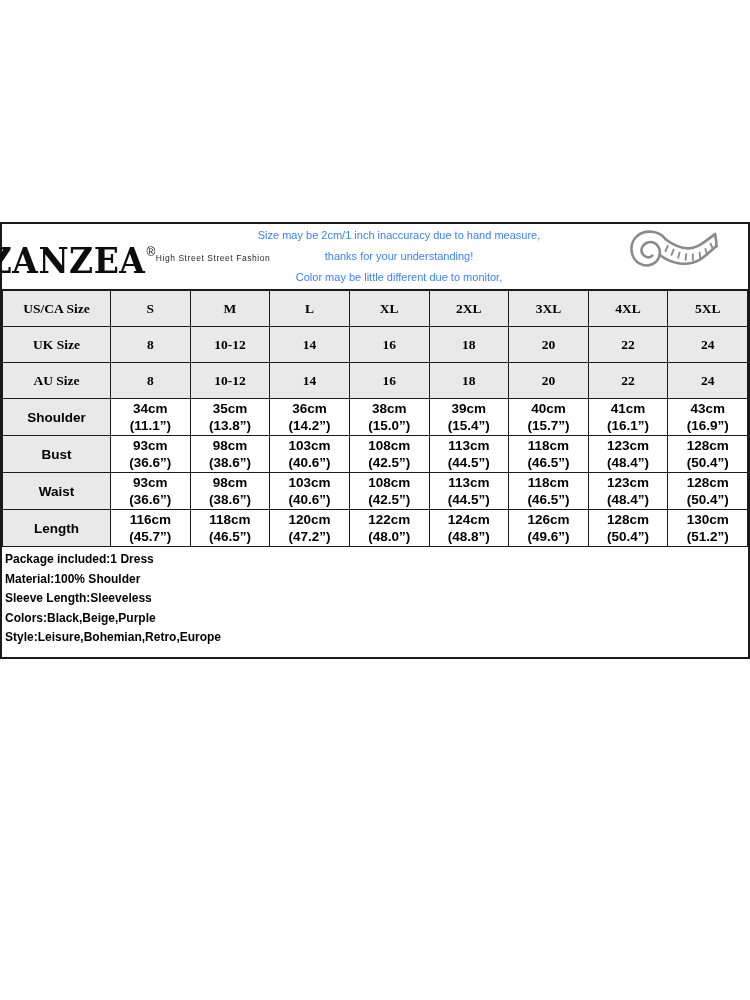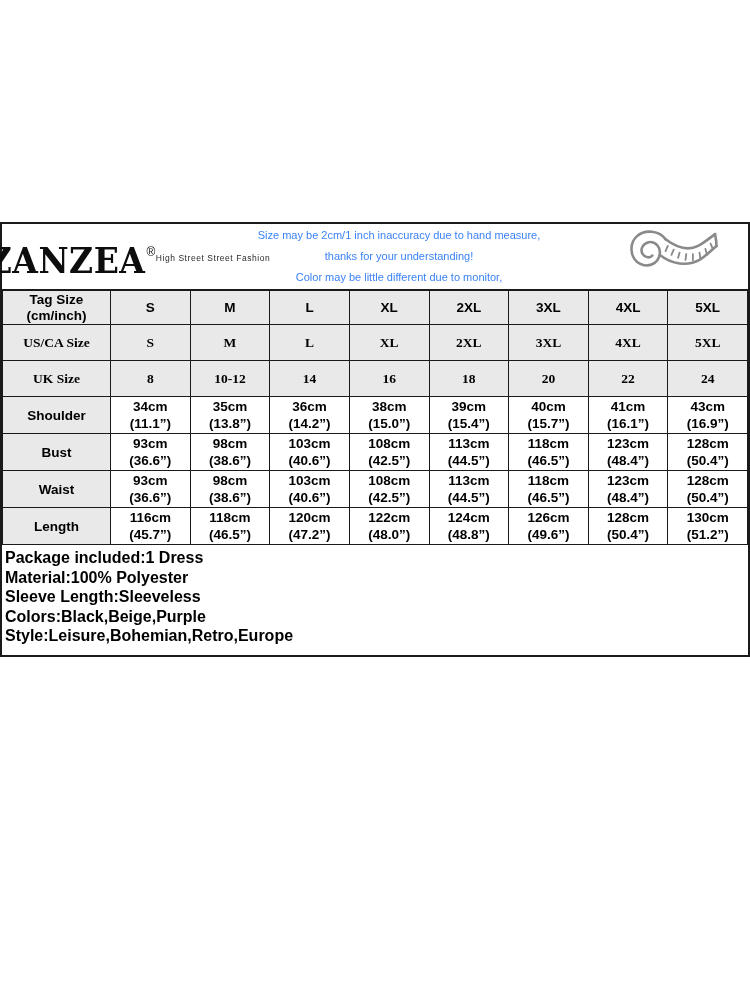--- a/index.html
+++ b/index.html
@@ -104,21 +104,21 @@
   .size-table td.shaded { background: #e9e9e9; }
   tr.tag-row { height: 33px; }
   tr.tag-row th div { line-height: 15.5px; }
   tr.size-row { height: 36px; font-family: Liberation Serif, serif; }
   tr.measure-row { height: 36px; }
   tr.measure-row td div { line-height: 17px; }
   
   .info {
     padding: 3px 6px 9px 3px;
     font-weight: 700;
-    font-size: 16px;
+    font-size: 12px;
     line-height: 19.5px;
     color: #000;
   }
 </style>
 </head>
 <body>
 
 <div class="page">
   <div class="sheet">
 
@@ -169,60 +169,59 @@
         <col>
           <col>
           <col>
           <col>
           <col>
           <col>
           <col>
           <col>
       </colgroup>
       <tbody id="size-table-body">
-          <tr class="tag-row">
-            <th>
-              <div>Tag Size</div>
-              <div>(cm/inch)</div>
+          <tr class="size-row">
+            <th>
+              <div>US/CA Size</div>
             </th>
             <td class="shaded">S</td>
             <td class="shaded">M</td>
             <td class="shaded">L</td>
             <td class="shaded">XL</td>
             <td class="shaded">2XL</td>
             <td class="shaded">3XL</td>
             <td class="shaded">4XL</td>
             <td class="shaded">5XL</td>
           </tr>
           <tr class="size-row">
             <th>
-              <div>US/CA Size</div>
-            </th>
-            <td class="shaded">S</td>
-            <td class="shaded">M</td>
-            <td class="shaded">L</td>
-            <td class="shaded">XL</td>
-            <td class="shaded">2XL</td>
-            <td class="shaded">3XL</td>
-            <td class="shaded">4XL</td>
-            <td class="shaded">5XL</td>
-          </tr>
-          <tr class="size-row">
-            <th>
               <div>UK Size</div>
             </th>
             <td class="shaded">8</td>
             <td class="shaded">10-12</td>
             <td class="shaded">14</td>
             <td class="shaded">16</td>
             <td class="shaded">18</td>
             <td class="shaded">20</td>
             <td class="shaded">22</td>
             <td class="shaded">24</td>
           </tr>
+          <tr class="size-row">
+            <th>
+              <div>AU Size</div>
+            </th>
+            <td class="shaded">8</td>
+            <td class="shaded">10-12</td>
+            <td class="shaded">14</td>
+            <td class="shaded">16</td>
+            <td class="shaded">18</td>
+            <td class="shaded">20</td>
+            <td class="shaded">22</td>
+            <td class="shaded">24</td>
+          </tr>
           <tr class="measure-row">
             <th>
               <div>Shoulder</div>
             </th>
             <td>
               <div>34cm</div>
               <div>(11.1”)</div>
             </td>
             <td>
               <div>35cm</div>
@@ -362,20 +361,20 @@
             <td>
               <div>130cm</div>
               <div>(51.2”)</div>
             </td>
           </tr>
         </tbody>
     </table>
 
     <div class="info">
       <div>Package included:1 Dress</div>
-      <div>Material:100% Polyester</div>
+      <div>Material:100% Shoulder</div>
       <div>Sleeve Length:Sleeveless</div>
       <div>Colors:Black,Beige,Purple</div>
       <div>Style:Leisure,Bohemian,Retro,Europe</div>
     </div>
 
   </div>
 </div>
 
 </body></html>

